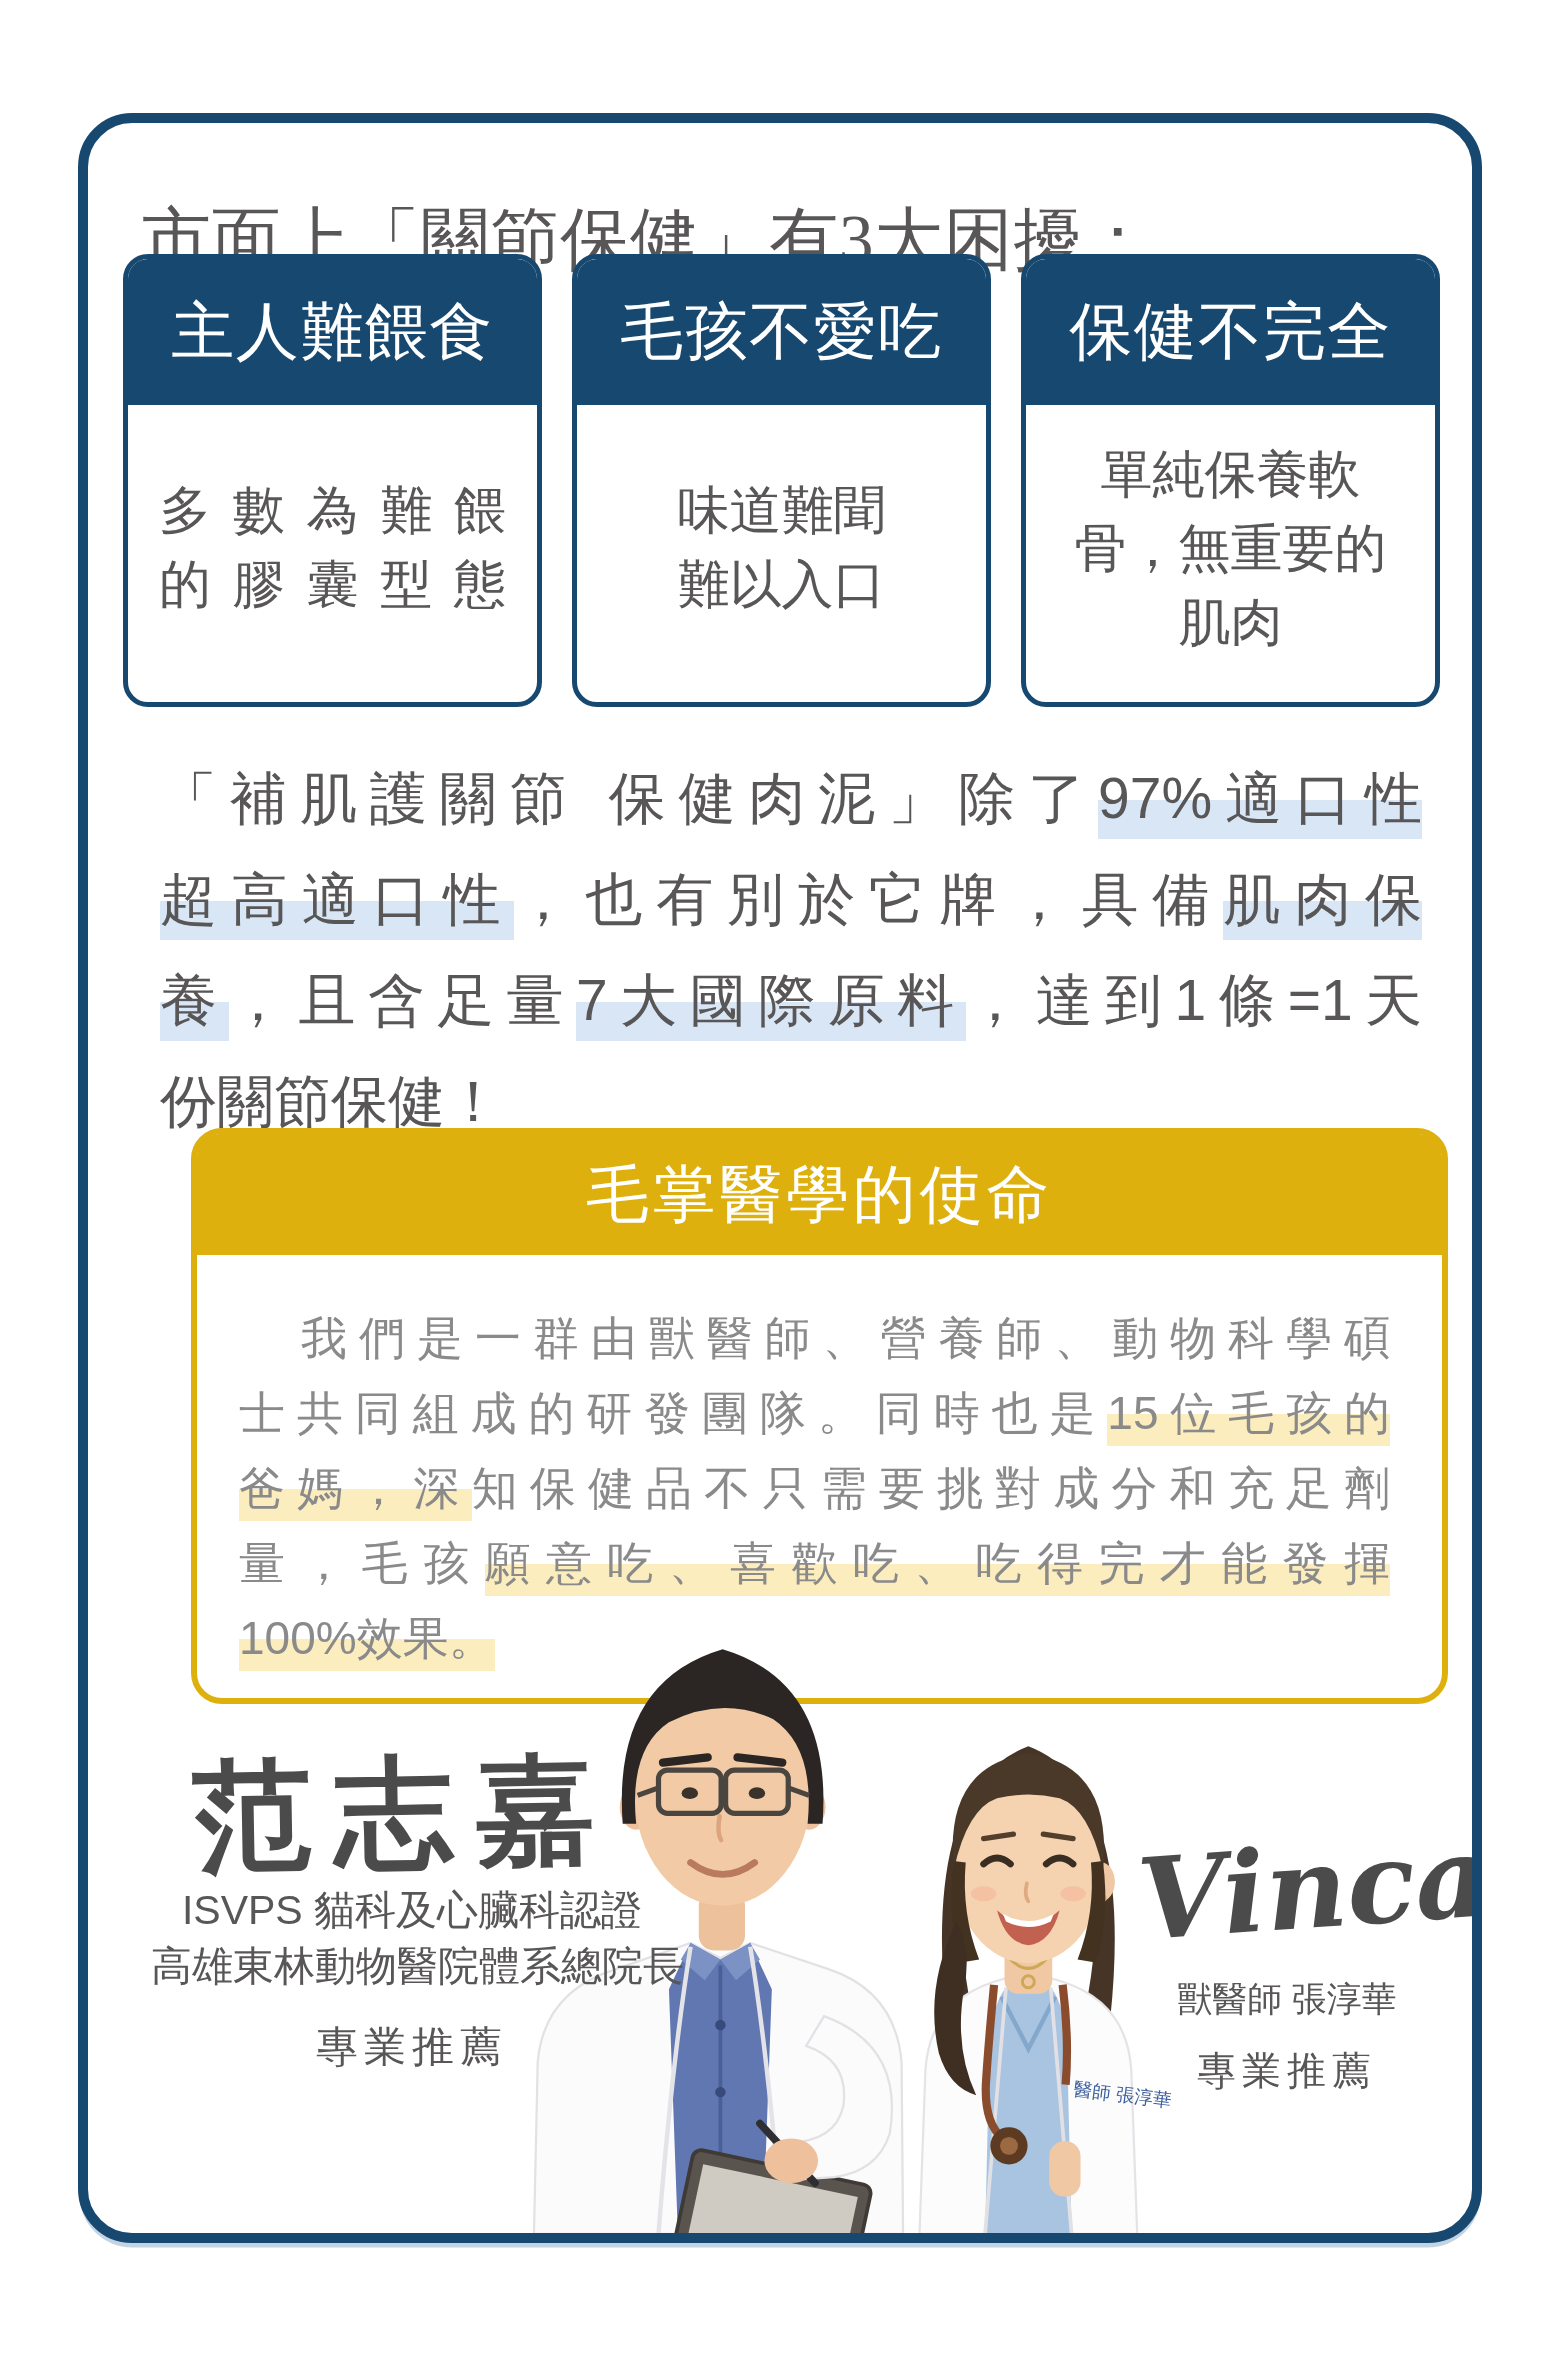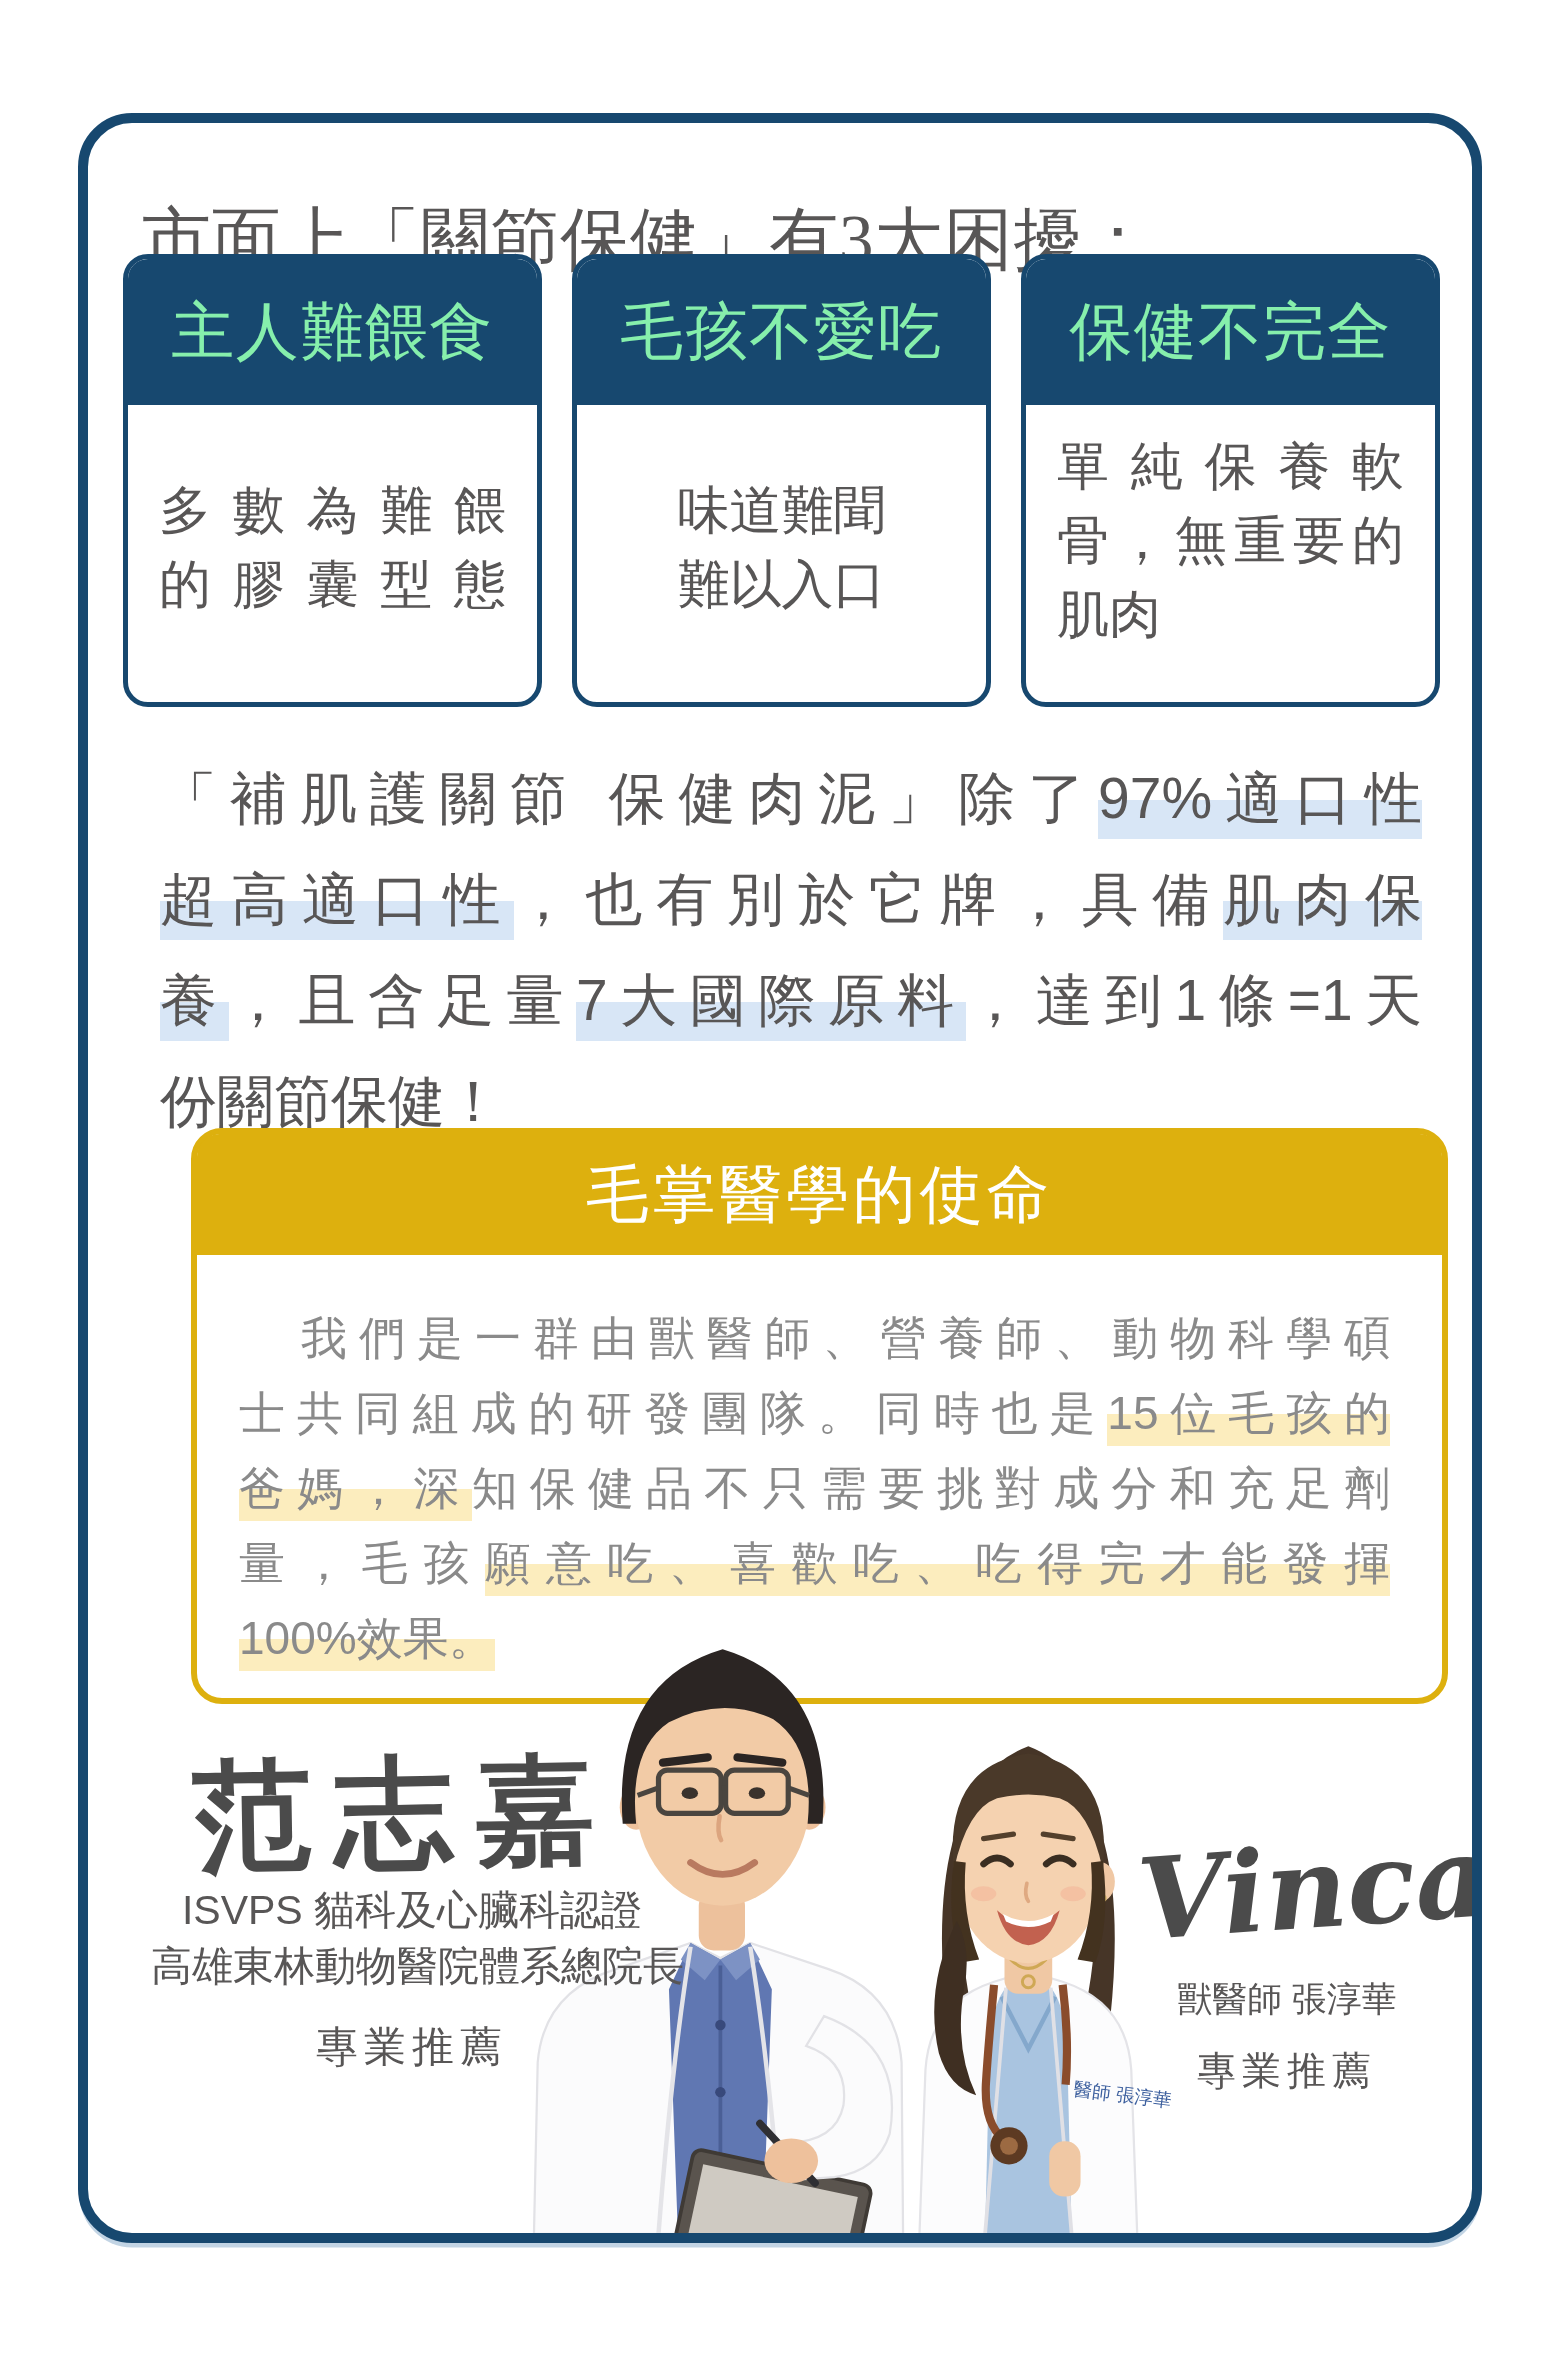--- a/index.html
+++ b/index.html
@@ -25,31 +25,31 @@
   .cards-row{
     position:absolute;left:35px;top:131px;width:1317px;height:453px;
     display:flex;gap:30px;
   }
   .card{
     flex:1 1 0;background:#ffffff;
     border:5.2px solid var(--navy,#17486F);border-radius:25px;
     display:flex;flex-direction:column;overflow:hidden;
   }
   .card-header{
-    background:var(--navy,#17486F);color:#86efac;
+    background:var(--navy,#17486F);color:#ffffff;
     height:146px;display:flex;align-items:center;justify-content:center;
     font-size:63px;font-weight:500;letter-spacing:1.5px;
     border-radius:15px 15px 0 0;flex:0 0 auto;
   }
   .card-body{
     flex:1 1 auto;display:flex;flex-direction:column;justify-content:center;
     padding:7.5px 31px 19.4px 31px;
     font-size:52px;color:var(--text-dark,#585656);line-height:1.42;
   }
-  .card-body.top{justify-content:flex-start;padding-top:25px;}
+  .card-body.top{justify-content:flex-start;padding-top:33px;align-items:center;}
   .card-body.center-lines .cline{text-align:center;}
   .fill{text-align:justify;text-align-last:justify;}
   
   .intro{
     position:absolute;left:72px;top:625px;width:1262px;
     font-size:57px;color:var(--text-dark,#585656);line-height:101px;
     font-weight:500;
   }
   .tline{white-space:nowrap;}
   .tline.just{white-space:normal;text-align:justify;text-align-last:justify;}

